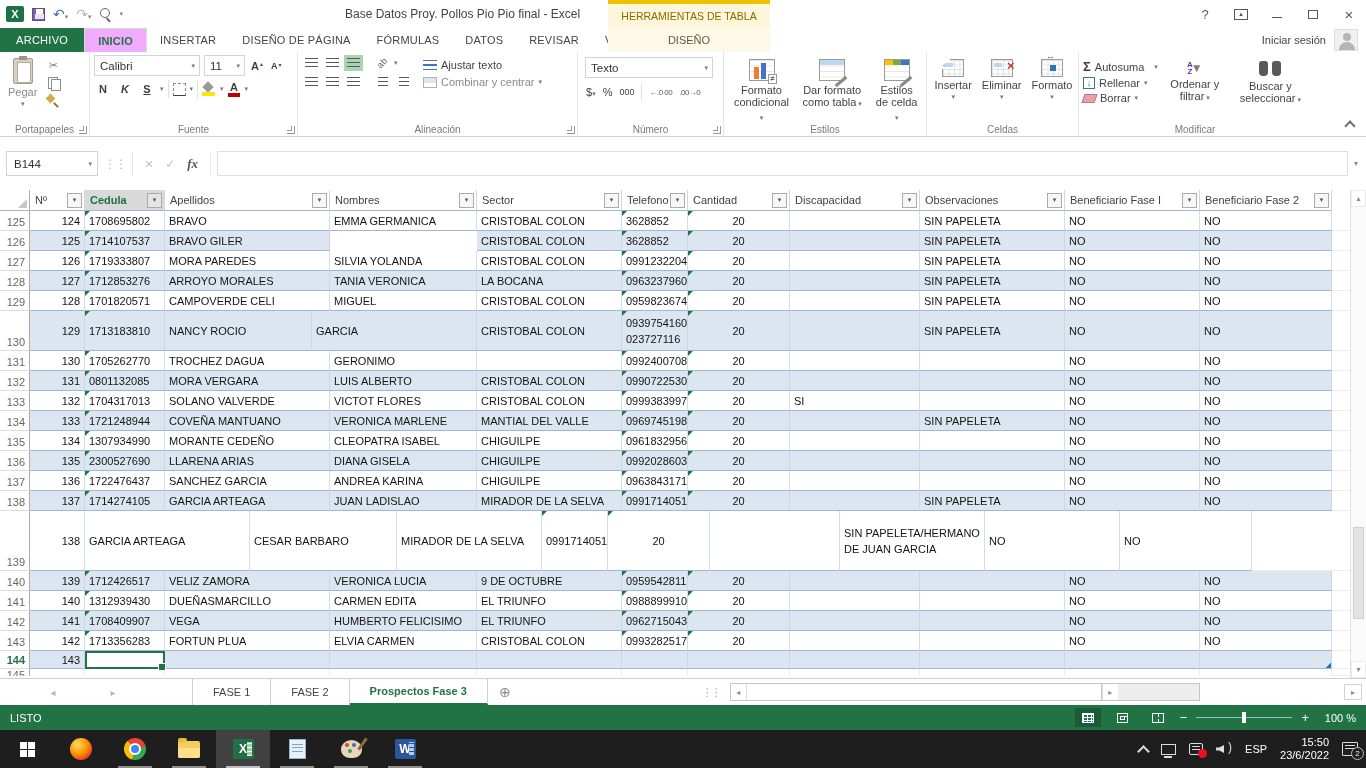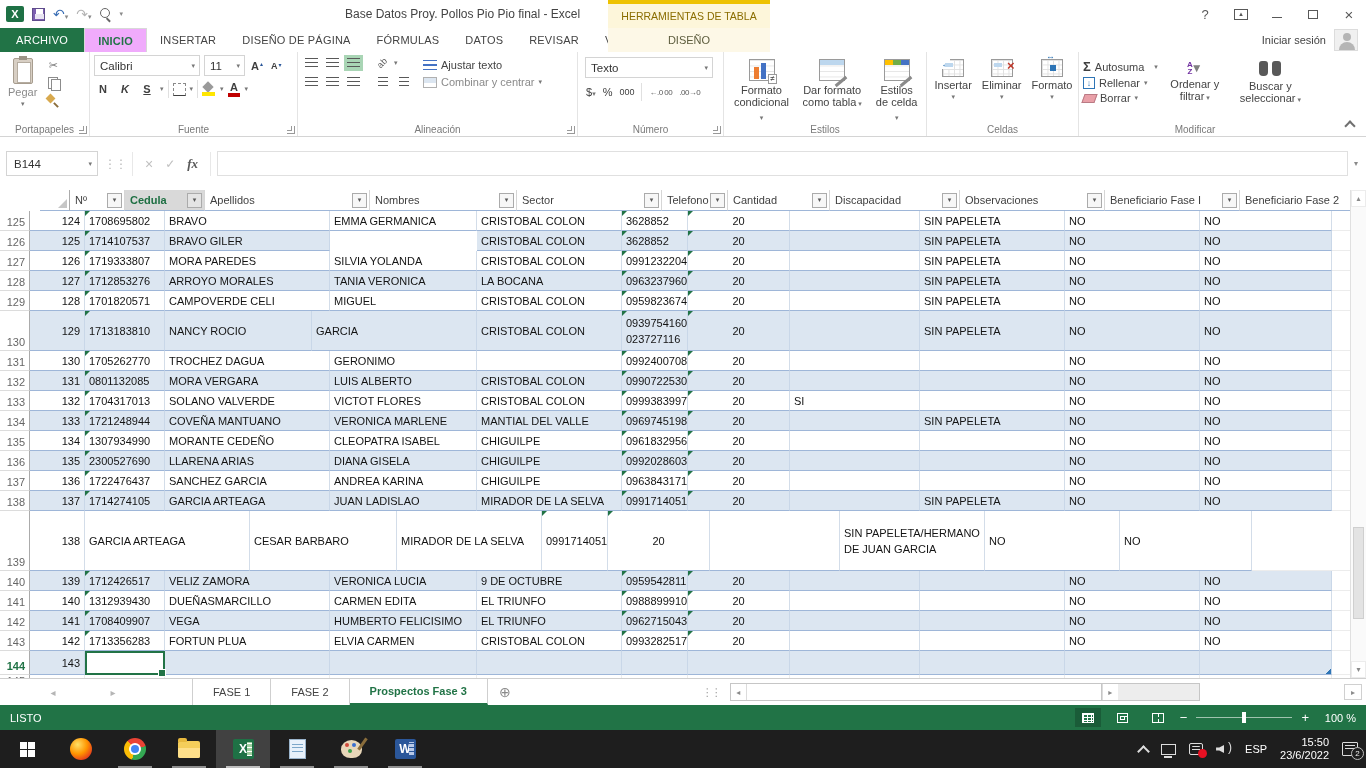--- a/index.html
+++ b/index.html
@@ -144,21 +144,21 @@
   .fexp { color:#8a8a8a; font-size:8px; padding-right:2px; }
 
   
   .gridwrap { height:488px; position:relative; background:#fff; }
   .gridinner { position:absolute; left:0; top:0; width:1350px; }
   .grow { display:flex; width:1350px; }
   .rowhead { width:30px; flex:0 0 30px; background:#fff; border-right:1px solid #ababab; border-bottom:1px solid #dcdcdc; color:#666; font-size:11px; display:flex; align-items:flex-end; justify-content:flex-end; padding:0 4px 2px 0; }
   .rowhead.cur { color:#217346; font-weight:bold; }
   .corner { width:30px; flex:0 0 30px; background:#fff; border-right:1px solid #ababab; border-bottom:1px solid #9eb6d8; position:relative; }
   .corner::after { content:""; position:absolute; right:2px; bottom:2px; border-bottom:9px solid #c6c6c6; border-left:9px solid transparent; }
-  .hrow { display:flex; width:1248px; height:21px;padding-left:40px; }
+  .hrow { display:flex; width:1248px; height:21px; }
   .hcell { background:#fff; border-right:1px solid #d6d6d6; border-bottom:1px solid #9eb6d8; display:flex; align-items:center; justify-content:space-between; padding:0 2px 0 5px; font-size:11px; color:#3f3f3f; overflow:hidden; }
   .hcell .hlabel { white-space:nowrap; }
   .hcell.sel { background:#d9d9d9; }
   .hcell.sel .hlabel { color:#1d6f42; font-weight:bold; }
   .filter { flex:0 0 15px; width:15px; height:15px; border:1px solid #ababab; background:#f7f7f7; color:#595959; font-size:7px; display:flex; align-items:center; justify-content:center; }
   .hcell.sel .filter { background:#e4e4e4; }
   .gcell { border-right:1px solid #d3dde9; border-bottom:1px solid #9eb6d8; background:#fff; padding:0 4px; font-size:11px; color:#141414; display:flex; align-items:center; overflow:hidden; position:relative; white-space:pre-line; line-height:16px; }
   .band .gcell { background:#dce6f1; border-right-color:#c9d7e8; }
   .gcell.right { justify-content:flex-end; }
   .gcell.center { justify-content:center; }
@@ -837,21 +837,21 @@
         <div class="gcell" style="width: 147px; flex: 0 0 147px;">ELVIA CARMEN</div>
         <div class="gcell" style="width: 145px; flex: 0 0 145px;">CRISTOBAL COLON</div>
         <div class="gcell tri" style="width: 66px; flex: 0 0 66px;">0993282517</div>
         <div class="gcell center tri" style="width: 102px; flex: 0 0 102px;">20</div>
         <div class="gcell" style="width: 130px; flex: 0 0 130px;"></div>
         <div class="gcell" style="width: 145px; flex: 0 0 145px;"></div>
         <div class="gcell" style="width: 135px; flex: 0 0 135px;">NO</div>
         <div class="gcell" style="width: 132px; flex: 0 0 132px;">NO</div>
         <div class="filler"></div>
       </div>
-      <div class="grow band" style="height: 24px;">
+      <div class="grow band" style="height: 18px;">
         <div class="rowhead cur">144</div>
         <div class="gcell right" style="width: 55px; flex: 0 0 55px;">143</div>
         <div class="gcell selcell" style="width: 80px; flex: 0 0 80px;"></div>
         <div class="gcell" style="width: 165px; flex: 0 0 165px;"></div>
         <div class="gcell" style="width: 147px; flex: 0 0 147px;"></div>
         <div class="gcell" style="width: 145px; flex: 0 0 145px;"></div>
         <div class="gcell" style="width: 66px; flex: 0 0 66px;"></div>
         <div class="gcell center" style="width: 102px; flex: 0 0 102px;"></div>
         <div class="gcell" style="width: 130px; flex: 0 0 130px;"></div>
         <div class="gcell" style="width: 145px; flex: 0 0 145px;"></div>

